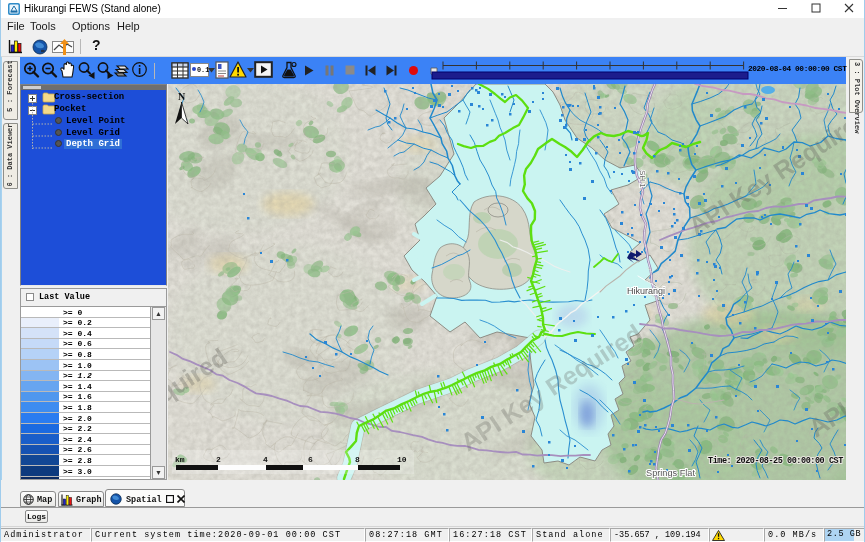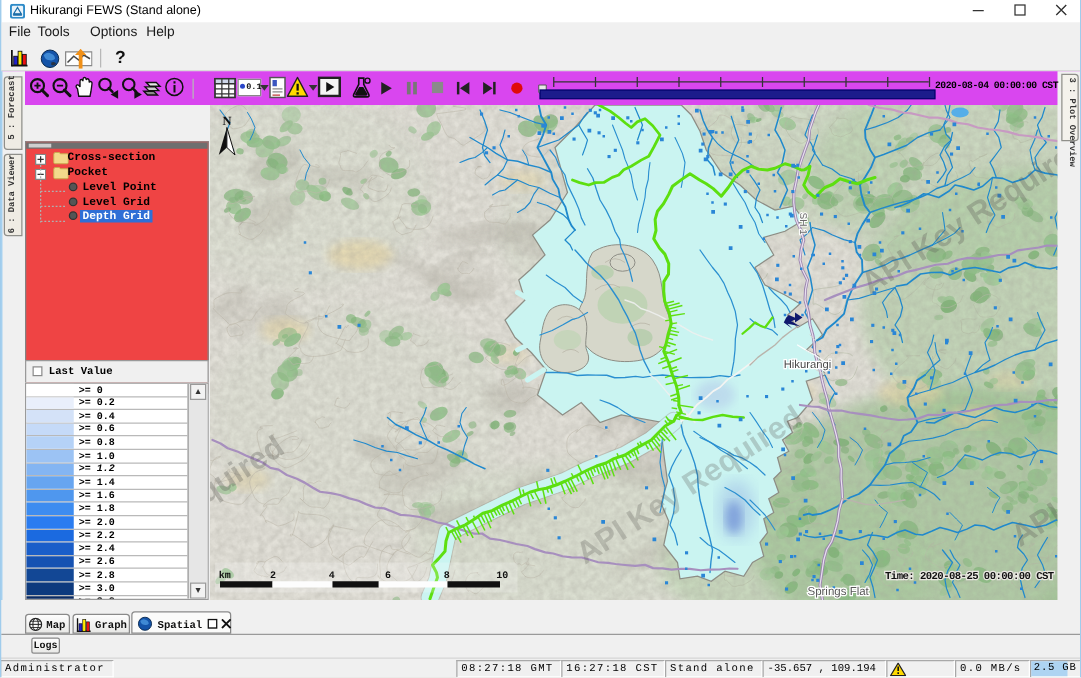--- a/index.html
+++ b/index.html
@@ -9,29 +9,29 @@
 #title{left:0;top:0;width:865px;height:18px;background:#ffffff;border-left:1px solid #a7d2f0;border-right:1px solid #a7d2f0;padding-left:44px;}
 #title .txt{position:absolute;left:23px;top:3px;font-size:10px;color:#000;}
 #appicon{position:absolute;left:7px;top:3px;width:12px;height:12px;}
 .winbtn{position:absolute;top:0px;height:17px;width:30px;text-align:center;color:#222;font-size:11px;line-height:16px;}
 
 #menubar{left:1px;top:18px;width:863px;height:18px;background:#f0f0f0;font-size:11px;color:#1a1a1a;}
 #menubar span{position:absolute;top:2px;}
 
 #tb1{left:1px;top:36px;width:863px;height:21px;background:#f0f0f0;border-bottom:1px solid #d9d9d9;}
 
-#row2{left:1px;top:57px;width:863px;height:27px;background:#d946ef;}
+#row2{left:1px;top:57px;width:863px;height:27px;background:#3b82f6;}
 
 #lstrip{left:0px;top:57px;width:20px;height:423px;background:#f0f0f0;border-left:2px solid #a7d2f0;}
 .vtab{position:absolute;left:3px;width:15px;background:#efece4;border:1px solid #8f8f8a;border-radius:3px 0 0 3px;}
 .vtab span{position:absolute;left:-24px;top:0;width:64px;transform:rotate(-90deg);transform-origin:center;font-family:'Liberation Mono',monospace;font-weight:bold;font-size:7.5px;color:#333;text-align:center;display:block;}
 #rstrip{left:846px;top:57px;width:19px;height:423px;background:#f0f0f0;border-right:1px solid #bcbcbc;}
 .vtabr{position:absolute;left:3px;width:14px;background:#f4f2ec;border:1px solid #8f8f8a;border-radius:0 3px 3px 0;}
 
-#tree{left:20px;top:84px;width:147px;height:202px;background:#ef4444;border:1px solid #828282;border-bottom-color:#e8e8e8;margin-top:29px;}
+#tree{left:20px;top:84px;width:147px;height:202px;background:#1d4ed8;border:1px solid #828282;border-bottom-color:#e8e8e8;}
 #treetop{position:absolute;left:0;top:0;width:145px;height:5px;background:#6f6f6f;}
 #treetop i{position:absolute;left:2px;top:1px;width:18px;height:3px;background:#cfcfcf;display:block;}
 .trow{position:absolute;font-family:'Liberation Mono',monospace;font-weight:bold;font-size:9px;color:#000;white-space:pre;}
 .sel{background:#2f6fd6;color:#fff;padding:0 2px;}
 
 #legendhead{left:20px;top:288px;width:147px;height:18px;background:#f0f0f0;border:1px solid #9a9a9a;border-bottom:none;}
 #legend{left:20px;top:306px;width:147px;height:174px;background:#fff;border:1px solid #9a9a9a;overflow:hidden;}
 .lrow{position:absolute;left:0;width:129px;height:10.6px;border-bottom:1px solid #b9b9b9;}
 .lsw{position:absolute;left:0;top:0;width:38px;height:9.6px;}
 .ltx{position:absolute;left:42px;top:0.5px;font-family:'Liberation Mono',monospace;font-weight:bold;font-size:8px;color:#000;}
@@ -1637,20 +1637,21 @@
         <rect x="0.5" y="0.5" width="7" height="7" fill="#fff" stroke="#111" stroke-width="1.3"></rect>
       </svg>
 <svg style="position:absolute;left:71px;top:5px;" width="8" height="8" viewBox="0 0 8 8">
         <path d="M0.5,0.5 L7.5,7.5 M7.5,0.5 L0.5,7.5" stroke="#111" stroke-width="1.6"></path>
       </svg>
 </div>
     <div id="logsbtn">Logs</div>
   </div>
 <div id="status" class="abs">
     <div class="scell" style="left:0px;width:91px;">Administrator</div>
+    <div class="scell" style="left:91px;width:274px;">Current system time:2020-09-01 00:00 CST</div>
     <div class="scell" style="left:365px;width:84px;">08:27:18 GMT</div>
     <div class="scell" style="left:449px;width:83px;">16:27:18 CST</div>
     <div class="scell" style="left:532px;width:78px;">Stand alone</div>
     <div class="scell" style="left:610px;width:99px;"><span style="letter-spacing:0px;">-35.657 , 109.194</span></div>
     <div class="scell" style="left:709px;width:55px;"></div>
     <div class="scell" style="left:764px;width:60px;">0.0 MB/s</div>
     <div class="scell" style="left:824px;width:41px;"></div>
     <svg style="position:absolute;left:712px;top:3px;" width="13" height="11" viewBox="0 0 13 11">
 <polygon points="6.5,0.5 12.5,10.5 0.5,10.5" fill="#ffd900" stroke="#222" stroke-width="0.9" stroke-linejoin="round"></polygon>
 <rect x="5.9" y="3.2" width="1.3" height="3.6" fill="#111"></rect>

